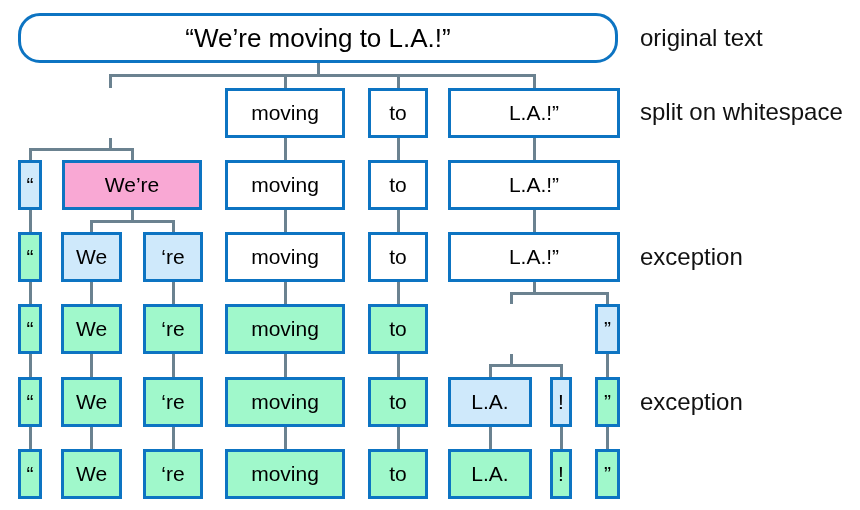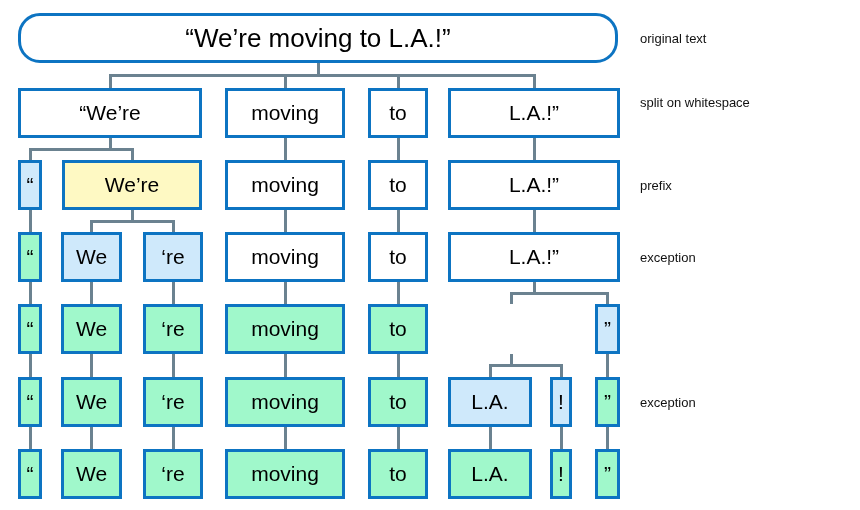--- a/index.html
+++ b/index.html
@@ -28,42 +28,40 @@
   .token-box.big    { font-size: 26px; border-radius: 22px; }
   .connector {
     position: absolute;
     background: #6b8290;
   }
   .stage-label {
     position: absolute;
     display: flex;
     align-items: center;
     height: 50px;
-    font-size: 13px;
+    font-size: 24px;
     color: #111111;
     white-space: nowrap;
   }
 </style>
 </head>
 <body>
 
 <div id="stage">
     <div class="token-box pending big" style="left: 18px; top: 13px; width: 600px; height: 50px; background: rgb(255, 255, 255); border-color: rgb(13, 116, 194); color: rgb(0, 0, 0);">“We’re moving to L.A.!”</div>
     <div class="stage-label" style="left: 640px; top: 13px; height: 50px;">original text</div>
-    <div class="token-box pending" style="left: 18px; top: 88px; width: 184px; height: 50px; background: rgb(255, 255, 255); border-color: rgb(13, 116, 194); color: rgb(0, 0, 0);">“We’re</div>
     <div class="token-box pending" style="left: 225px; top: 88px; width: 120px; height: 50px; background: rgb(255, 255, 255); border-color: rgb(13, 116, 194); color: rgb(0, 0, 0);">moving</div>
     <div class="token-box pending" style="left: 368px; top: 88px; width: 60px; height: 50px; background: rgb(255, 255, 255); border-color: rgb(13, 116, 194); color: rgb(0, 0, 0);">to</div>
     <div class="token-box pending" style="left: 448px; top: 88px; width: 172px; height: 50px; background: rgb(255, 255, 255); border-color: rgb(13, 116, 194); color: rgb(0, 0, 0);">L.A.!”</div>
-    <div class="stage-label" style="left: 640px; top: 77px; height: 50px;">split on whitespace</div>
+    <div class="stage-label" style="left: 640px; top: 87px; height: 50px;">split on whitespace</div>
     <div class="token-box active" style="left: 18px; top: 160px; width: 24px; height: 50px; background: rgb(207, 233, 251); border-color: rgb(13, 116, 194); color: rgb(0, 0, 0);">“</div>
-    <div class="token-box active" style="left: 62px; top: 160px; width: 140px; height: 50px; background: #fef9c3; border-color: rgb(13, 116, 194); color: rgb(0, 0, 0);">We’re</div>
+    <div class="token-box active" style="left: 62px; top: 160px; width: 140px; height: 50px; background: #f9a8d4; border-color: rgb(13, 116, 194); color: rgb(0, 0, 0);">We’re</div>
     <div class="token-box pending" style="left: 225px; top: 160px; width: 120px; height: 50px; background: rgb(255, 255, 255); border-color: rgb(13, 116, 194); color: rgb(0, 0, 0);">moving</div>
     <div class="token-box pending" style="left: 368px; top: 160px; width: 60px; height: 50px; background: rgb(255, 255, 255); border-color: rgb(13, 116, 194); color: rgb(0, 0, 0);">to</div>
     <div class="token-box pending" style="left: 448px; top: 160px; width: 172px; height: 50px; background: rgb(255, 255, 255); border-color: rgb(13, 116, 194); color: rgb(0, 0, 0);">L.A.!”</div>
-    <div class="stage-label" style="left: 640px; top: 160px; height: 50px;">prefix</div>
     <div class="token-box done" style="left: 18px; top: 232px; width: 24px; height: 50px; background: rgb(160, 248, 203); border-color: rgb(13, 116, 194); color: rgb(0, 0, 0);">“</div>
     <div class="token-box active" style="left: 61px; top: 232px; width: 61px; height: 50px; background: rgb(207, 233, 251); border-color: rgb(13, 116, 194); color: rgb(0, 0, 0);">We</div>
     <div class="token-box active" style="left: 143px; top: 232px; width: 60px; height: 50px; background: rgb(207, 233, 251); border-color: rgb(13, 116, 194); color: rgb(0, 0, 0);">‘re</div>
     <div class="token-box pending" style="left: 225px; top: 232px; width: 120px; height: 50px; background: rgb(255, 255, 255); border-color: rgb(13, 116, 194); color: rgb(0, 0, 0);">moving</div>
     <div class="token-box pending" style="left: 368px; top: 232px; width: 60px; height: 50px; background: rgb(255, 255, 255); border-color: rgb(13, 116, 194); color: rgb(0, 0, 0);">to</div>
     <div class="token-box pending" style="left: 448px; top: 232px; width: 172px; height: 50px; background: rgb(255, 255, 255); border-color: rgb(13, 116, 194); color: rgb(0, 0, 0);">L.A.!”</div>
     <div class="stage-label" style="left: 640px; top: 232px; height: 50px;">exception</div>
     <div class="token-box done" style="left: 18px; top: 304px; width: 24px; height: 50px; background: rgb(160, 248, 203); border-color: rgb(13, 116, 194); color: rgb(0, 0, 0);">“</div>
     <div class="token-box done" style="left: 61px; top: 304px; width: 61px; height: 50px; background: rgb(160, 248, 203); border-color: rgb(13, 116, 194); color: rgb(0, 0, 0);">We</div>
     <div class="token-box done" style="left: 143px; top: 304px; width: 60px; height: 50px; background: rgb(160, 248, 203); border-color: rgb(13, 116, 194); color: rgb(0, 0, 0);">‘re</div>

